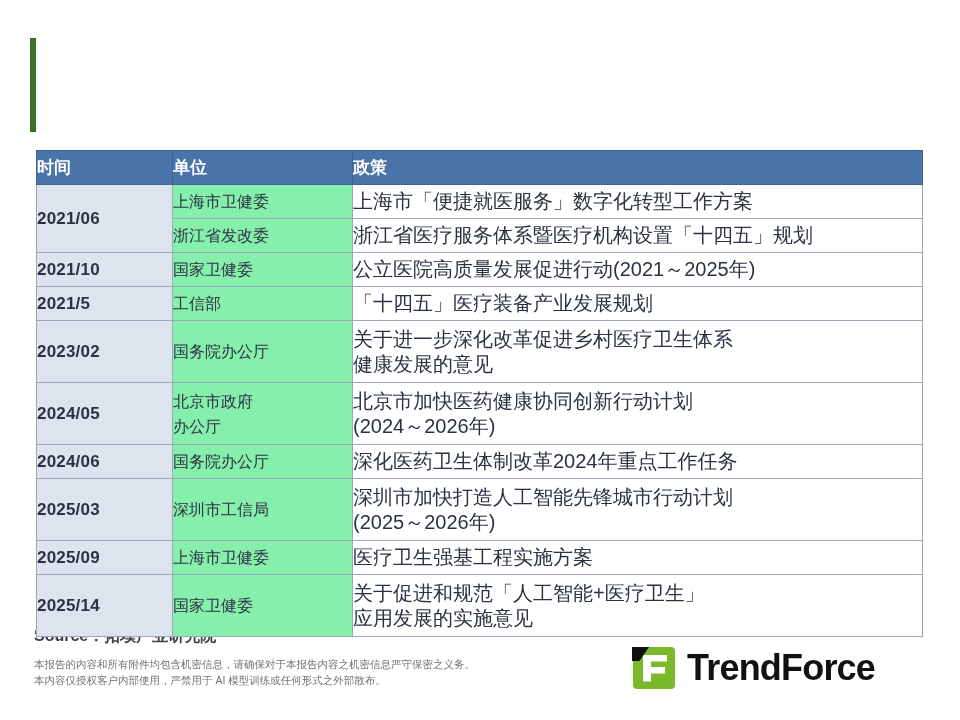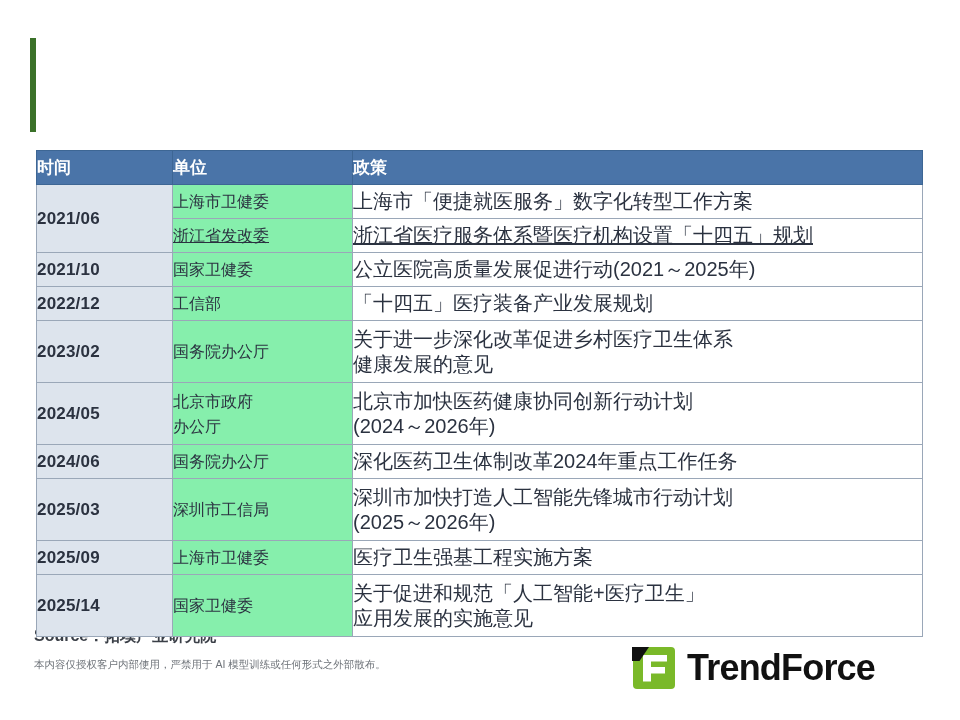--- a/index.html
+++ b/index.html
@@ -199,39 +199,39 @@
     <tbody id="policy-table-body">
         <tr style="height: 34px;">
           <td class="time-cell" rowspan="2">2021/06</td>
           <td class="unit-cell">
             <span class="cell-line">上海市卫健委</span>
           </td>
           <td class="policy-cell">
             <span class="cell-line">上海市「便捷就医服务」数字化转型工作方案</span>
           </td>
         </tr>
-        <tr style="height: 34px; text-decoration: underline;">
+        <tr style="height: 34px;">
           <td class="unit-cell">
             <span class="cell-line">浙江省发改委</span>
           </td>
           <td class="policy-cell">
             <span class="cell-line">浙江省医疗服务体系暨医疗机构设置「十四五」规划</span>
           </td>
         </tr>
         <tr style="height: 34px;">
           <td class="time-cell">2021/10</td>
           <td class="unit-cell">
             <span class="cell-line">国家卫健委</span>
           </td>
           <td class="policy-cell">
             <span class="cell-line">公立医院高质量发展促进行动(2021～2025年)</span>
           </td>
         </tr>
         <tr style="height: 34px;">
-          <td class="time-cell">2022/12</td>
+          <td class="time-cell">2021/5</td>
           <td class="unit-cell">
             <span class="cell-line">工信部</span>
           </td>
           <td class="policy-cell">
             <span class="cell-line">「十四五」医疗装备产业发展规划</span>
           </td>
         </tr>
         <tr style="height: 62px;">
           <td class="time-cell">2023/02</td>
           <td class="unit-cell">
@@ -290,20 +290,21 @@
             <span class="cell-line">关于促进和规范「人工智能+医疗卫生」</span>
             <span class="cell-line">应用发展的实施意见</span>
           </td>
         </tr>
       </tbody>
   </table>
 </div>
 
 <div id="footer">
   <div id="source-line">Source：拓墣产业研究院</div>
+  <div class="disclaimer-line">本报告的内容和所有附件均包含机密信息，请确保对于本报告内容之机密信息严守保密之义务。</div>
   <div class="disclaimer-line">本内容仅授权客户内部使用，严禁用于 AI 模型训练或任何形式之外部散布。</div>
 </div>
 
 <div id="logo-block">
   <svg id="logo-mark" viewBox="0 0 46 46">
     <rect x="1" y="2" width="42" height="42" rx="4" fill="#7ab929"></rect>
     <path d="M11 10 h24 v6.5 h-16 v5.5 h14 v6.5 h-14 v8 h-8 z" fill="#ffffff"></path>
     <path d="M0 2 L17 2 L7.5 16 L0 16 Z" fill="#111111"></path>
     <path d="M24 21 L39 21 L31 33 L24 33 Z" fill="#111111" opacity="0"></path>
   </svg>

